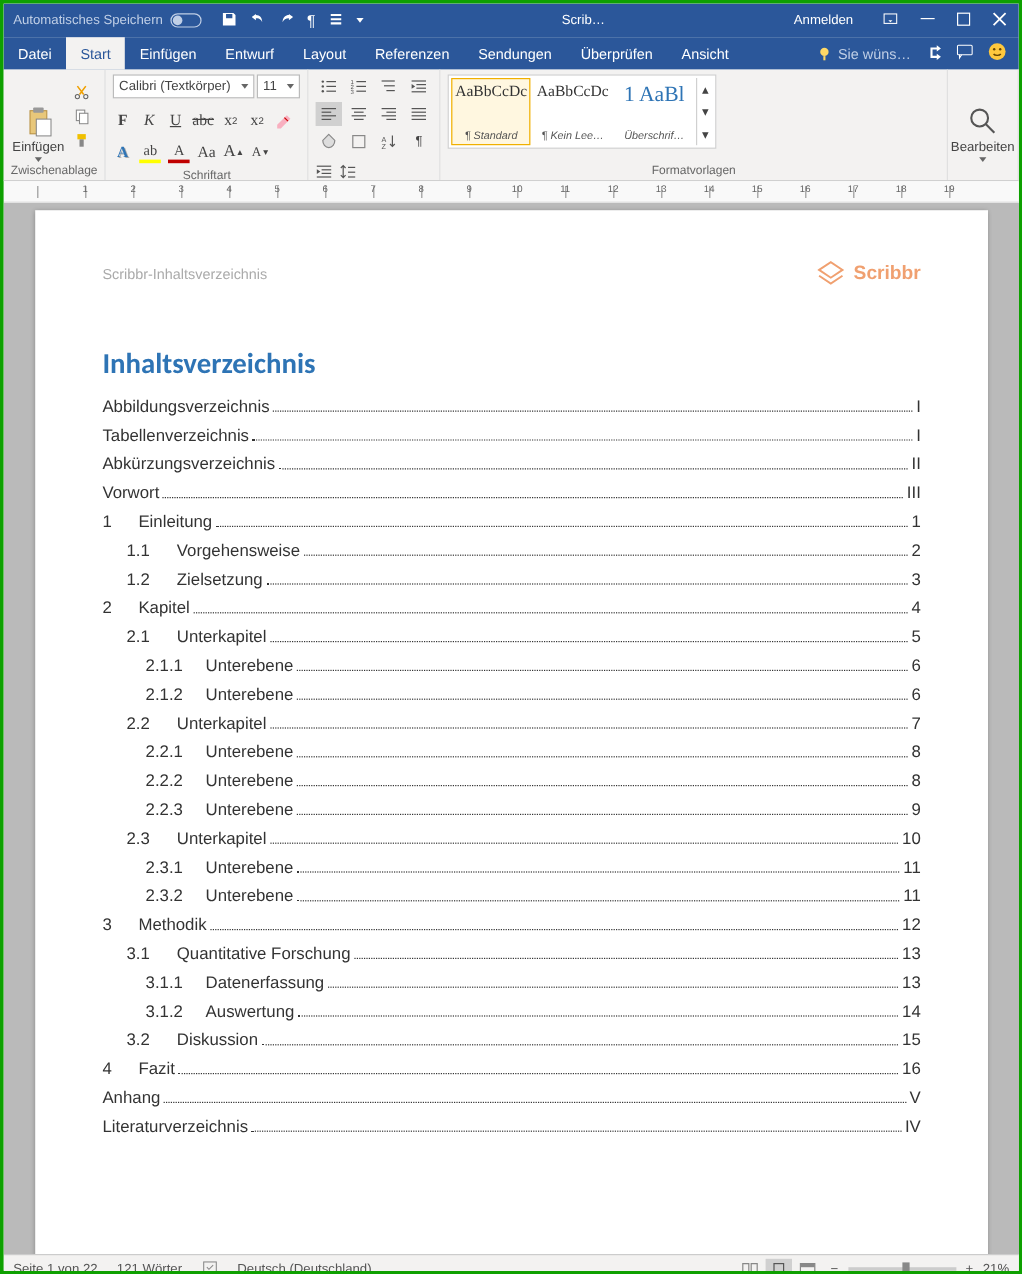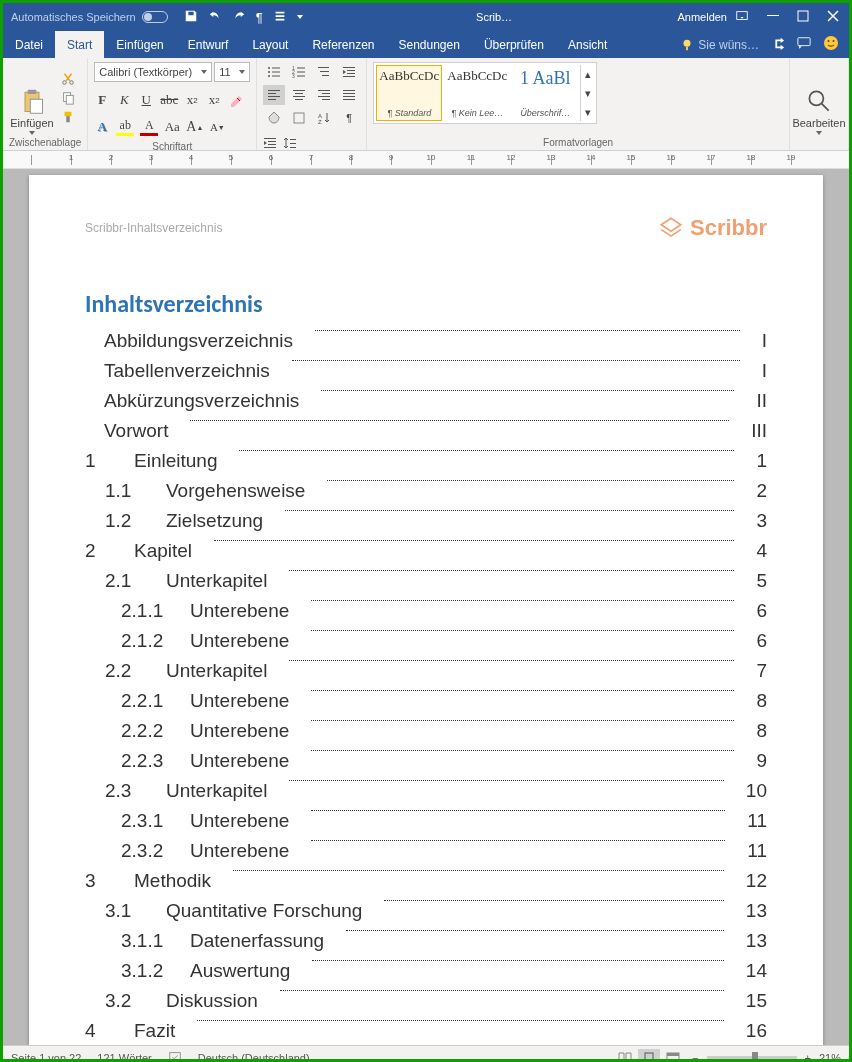--- a/index.html
+++ b/index.html
@@ -6,21 +6,21 @@
 body { background: #fff; width: 852px; height: 1062px; overflow: hidden; border: 3px solid #0ea000; }
 
 
 .titlebar { background: #2b579a; color: #fff; height: 28px; display: flex; align-items: center; font-size: 11px; }
 .autosave { padding: 0 8px; display: flex; align-items: center; gap: 6px; color: #c0cfe6; }
 .autosave-toggle { width: 26px; height: 12px; border: 1px solid #c0cfe6; border-radius: 6px; position: relative; }
 .autosave-toggle::after { content: ''; position: absolute; left: 1px; top: 1px; width: 8px; height: 8px; border-radius: 50%; background: #c0cfe6; }
 .qat { display: flex; gap: 10px; padding: 0 8px; align-items: center; }
 .qat svg, .win-controls svg { fill: #fff; }
 .title-center { flex: 1; text-align: center; }
-.title-right { display: flex; align-items: center; gap: 8px; padding-right: 8px; justify-content: center; }
+.title-right { display: flex; align-items: center; gap: 24px; padding-right: 8px; justify-content: center; }
 .win-controls { display: flex; gap: 18px; padding: 0 10px; align-items: center; }
 
 
 .tabs { background: #2b579a; height: 27px; display: flex; align-items: stretch; }
 .tab { color: #fff; font-size: 12px; padding: 0 12px; display: flex; align-items: center; cursor: pointer; }
 .tab.active { background: #f3f2f1; color: #2b579a; }
 .tabs-right { margin-left: auto; display: flex; align-items: center; color: #fff; gap: 12px; padding-right: 10px; font-size: 12px; }
 .tellme { display: flex; align-items: center; gap: 4px; color: #c0cfe6; }
 .tellme svg { fill: #ffd966; }
 
@@ -58,24 +58,24 @@
 
 .ruler-bar { background: #f9f9f9; border-bottom: 1px solid #ddd; height: 18px; position: relative; font-size: 8px; color: #666; overflow: hidden; }
 .ruler-inner { position: absolute; left: 20px; right: 0; top: 0; bottom: 0; display: flex; align-items: center; }
 .rtick { position: absolute; top: 4px; width: 1px; height: 10px; background: #999; }
 .rlabel { position: absolute; top: 2px; font-size: 8px; transform: translateX(-50%); }
 
 
 .doc-area { background: #bababa; height: 876px; overflow: auto; padding: 6px 10px; }
 .page { background: #fff; width: 794px; margin: 0 auto; min-height: 1050px; padding: 40px 56px; box-shadow: 0 1px 4px rgba(0,0,0,0.3); }
 .page-header { display: flex; justify-content: space-between; align-items: center; color: #aaa; font-size: 12px; margin-bottom: 48px; gap: 48px; }
-.scribbr-logo { display: flex; align-items: center; gap: 6px; color: #f0a070; font-size: 22px; font-weight: 600; }
+.scribbr-logo { display: flex; align-items: center; gap: 6px; color: #f0a070; font-size: 16px; font-weight: 600; }
 .scribbr-logo svg { fill: #f0a070; }
 .doc-title { color: #2e74b5; font-size: 24px; font-family: Calibri, sans-serif; margin-bottom: 12px; }
-.toc-line { display: flex; align-items: flex-start; font-family: Calibri, sans-serif; font-size: 19px; color: #333; margin: 8px 0; white-space: nowrap; gap: 19px; }
+.toc-line { display: flex; align-items: flex-end; font-family: Calibri, sans-serif; font-size: 14px; color: #333; margin: 8px 0; white-space: nowrap; }
 .toc-num { display: inline-block; }
 .toc-text { }
 .toc-dots { flex: 1; border-bottom: 1.5px dotted #333; margin: 0 3px 3px; min-width: 20px; }
 .toc-page { }
 .lvl0 .toc-num { width: 0; }
 .lvl1 .toc-num { width: 30px; }
 .lvl2 { padding-left: 20px; }
 .lvl2 .toc-num { width: 42px; }
 .lvl3 { padding-left: 36px; }
 .lvl3 .toc-num { width: 50px; }

